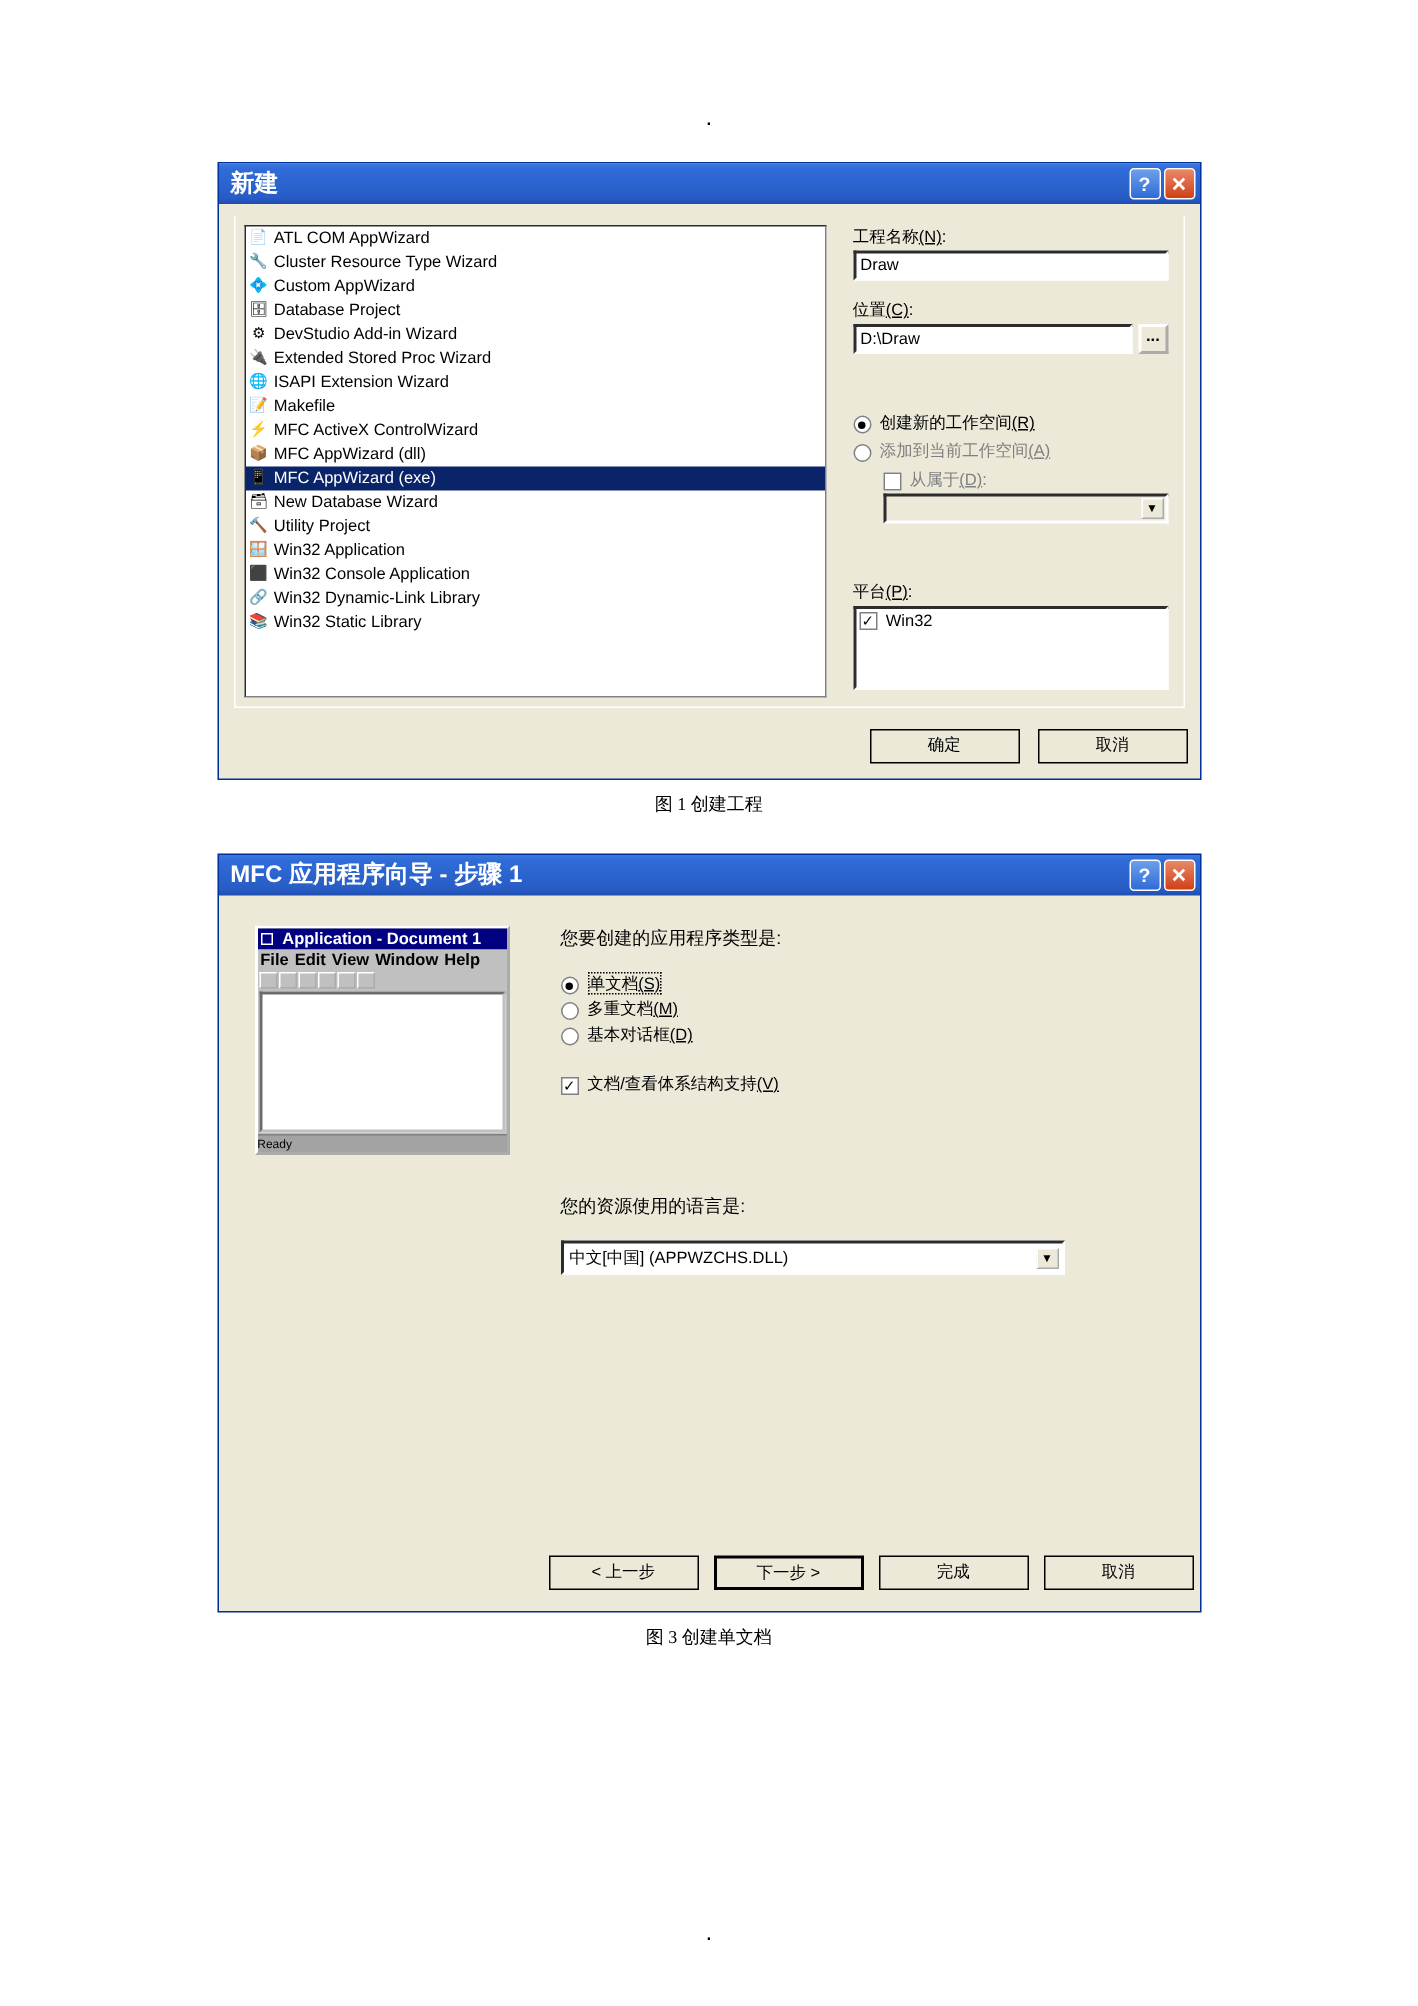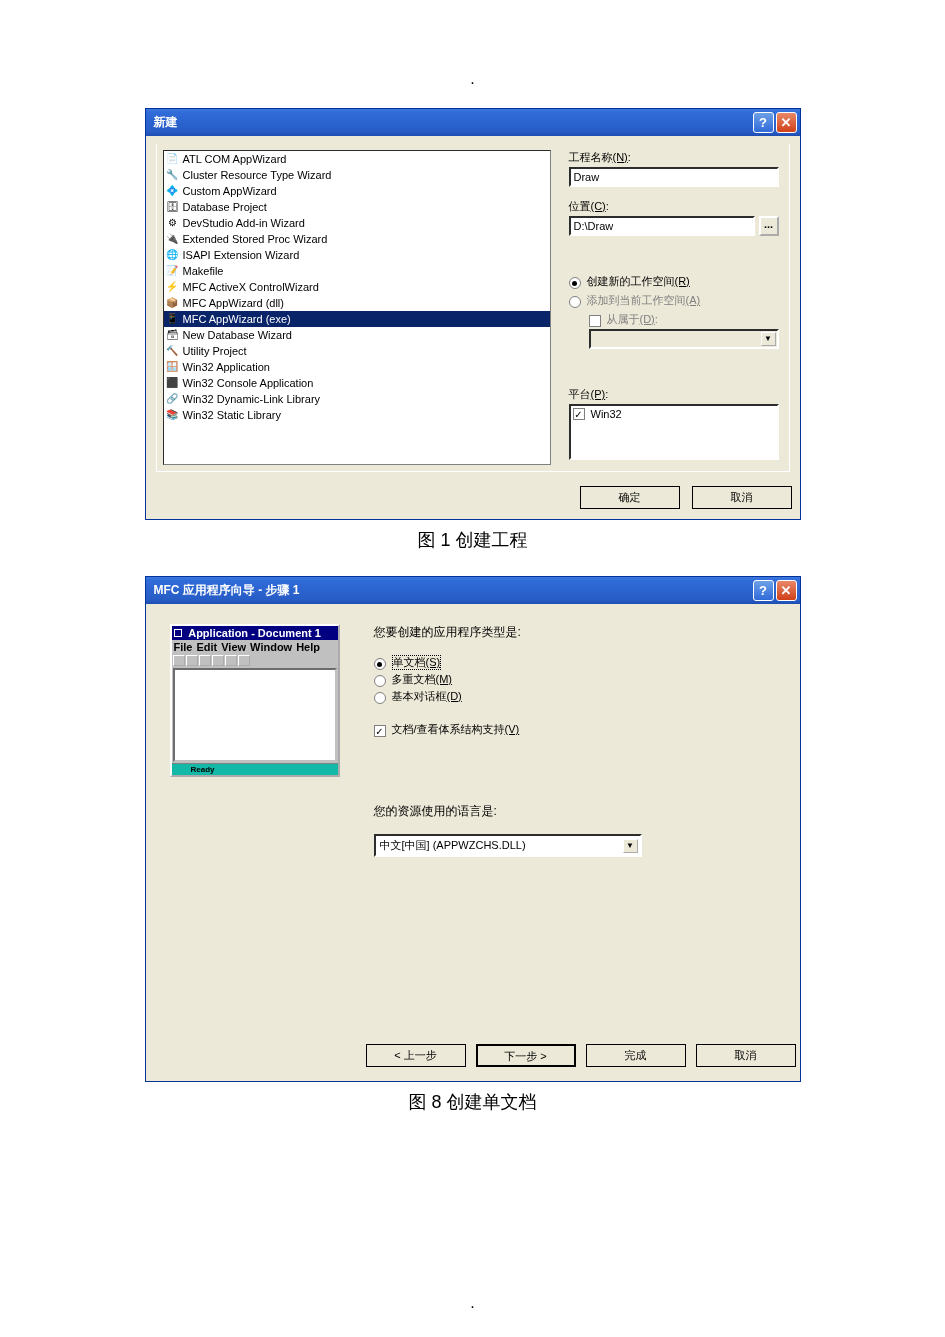--- a/index.html
+++ b/index.html
@@ -1,20 +1,20 @@
 <!DOCTYPE html>
 <html><head>
 <meta charset="utf-8">
 <style>
 *{box-sizing:border-box;margin:0;padding:0;font-family:"Microsoft Sans Serif",Tahoma,sans-serif;font-size:11px}
 body{background:#fff;padding:70px 64px;width:945px}
 .dot{text-align:center;font-size:16px;margin-bottom:20px}
 .dialog{border:1px solid #003399;background:#ECE9D8}
 .titlebar{background:linear-gradient(to bottom,#3B77DD 0%,#2F6BD8 15%,#275CC5 85%,#1E4DB0 100%);color:#fff;font-weight:bold;display:flex;align-items:center;justify-content:space-between;padding:3px 3px 3px 8px;height:27px}
-.titlebar-title{font-size:12px}
+.titlebar-title{font-size:16px}
 .tbtns{display:flex;gap:2px}
 .tbtn{width:21px;height:21px;border:1px solid #fff;border-radius:3px;display:flex;align-items:center;justify-content:center;font-weight:bold;font-size:13px}
 .help-btn{background:linear-gradient(to bottom,#6DA0E8,#2F6BD8);color:#fff}
 .close-btn{background:linear-gradient(to bottom,#E88868,#D04018);color:#fff}
 .d1-body{padding:8px 10px 6px 10px}
 .tabs{display:flex;border-bottom:1px solid #808080}
 .tab{padding:3px 10px;border:1px solid #808080;border-bottom:none;background:#ECE9D8;position:relative;top:1px;margin-right:1px;cursor:default}
 .tab.active{background:#ECE9D8;z-index:2}
 .tabframe{border:1px solid #fff;border-top:none;padding:6px;display:flex;gap:18px;background:#ECE9D8}
 .lbox{background:#fff;border:1px inset #808080;width:388px;height:315px;overflow:auto}
@@ -31,33 +31,33 @@
 .radio-line{display:flex;align-items:flex-end;gap:6px;margin:2px 0}
 .radio-line.disabled{color:#808080}
 .radio-dot{width:12px;height:12px;border:1px solid #808080;border-radius:50%;background:#fff;display:inline-flex;align-items:center;justify-content:center}
 .radio-dot.checked::after{content:"";width:5px;height:5px;background:#000;border-radius:50%}
 .cbox{width:12px;height:12px;border:1px solid #808080;background:#fff;display:inline-flex;align-items:center;justify-content:center;font-size:10px}
 .combo{height:20px;border:2px inset #fff;border-top-color:#808080;border-left-color:#808080;background:#ECE9D8;display:flex;justify-content:flex-end;align-items:center;padding:0 1px}
 .combo-btn{width:15px;height:14px;background:#ECE9D8;border:1px outset #fff;font-size:8px;text-align:center;line-height:12px}
 .platform-box{background:#fff;border:2px inset #fff;border-top-color:#808080;border-left-color:#808080;height:56px;padding:2px}
 .button-row{display:flex;justify-content:flex-end;gap:12px;padding:8px 8px 10px}
 .btn{min-width:100px;height:23px;border:1px solid #000;background:#ECE9D8;cursor:default;text-align:center;line-height:21px}
-.caption{text-align:center;font-size:18px;font-family:Liberation Sans, sans-serif;margin:8px 0 24px}
+.caption{text-align:center;font-size:12px;font-family:Liberation Serif, serif;margin:8px 0 24px}
 .d2-body{padding:20px 24px 12px 24px;min-height:440px;display:flex;gap:34px}
 .preview{width:170px}
 .pwin{border:2px outset #fff;background:#C0C0C0}
 .pwin-title{background:#000080;color:#fff;font-size:9px;text-align:center;padding:1px 2px;font-weight:bold;display:flex;align-items:center;justify-content:space-between}
 .pwin-menu{display:flex;gap:4px;padding:1px 2px;font-size:8px;font-weight:bold;background:#C0C0C0}
 .pwin-toolbar{display:flex;gap:1px;padding:1px;background:#C0C0C0}
 .pwin-tbtn{width:12px;height:11px;border:1px outset #fff;background:#C0C0C0}
 .pwin-canvas{height:94px;background:#fff;border:2px inset #C0C0C0;margin:1px}
-.pwin-status{background:#14b8a6;font-size:8px;padding:1px 19px;font-weight:bold;border-top:1px solid #808080}
+.pwin-status{background:#a3a3a3;font-size:8px;padding:1px 0;font-weight:normal;border-top:1px solid #808080}
 .d2-right{flex:1}
 .qtext{font-size:12px;margin-bottom:14px}
-.d2-select{border:2px inset #fff;border-top-color:#808080;border-left-color:#808080;background:#fff;display:flex;align-items:center;justify-content:space-between;height:23px;width:268px;padding:0 2px 0 4px}
+.d2-select{border:2px inset #fff;border-top-color:#808080;border-left-color:#808080;background:#fff;display:flex;align-items:center;justify-content:space-between;height:23px;width:336px;padding:0 2px 0 4px}
 .bottom-row{display:flex;justify-content:flex-end;gap:10px;padding:0 4px 14px}
 .dashed-focus{outline:1px dotted #000;outline-offset:-1px;padding:0 1px}
 </style>
 </head>
 <body>
 
 <div class="dot">.</div>
 
 <div class="dialog" style="width:656px;margin:0 auto">
   <div class="titlebar">
@@ -246,15 +246,15 @@
     </div>
   </div>
   <div class="bottom-row">
     <div class="btn">&lt; 上一步</div>
     <div class="btn" style="border:2px solid #000">下一步 &gt;</div>
     <div class="btn">完成</div>
     <div class="btn">取消</div>
   </div>
 </div>
 
-<div class="caption">图 8   创建单文档</div>
+<div class="caption">图 3   创建单文档</div>
 
 <div class="dot" style="margin-top:180px">.</div>
 
 </body></html>

